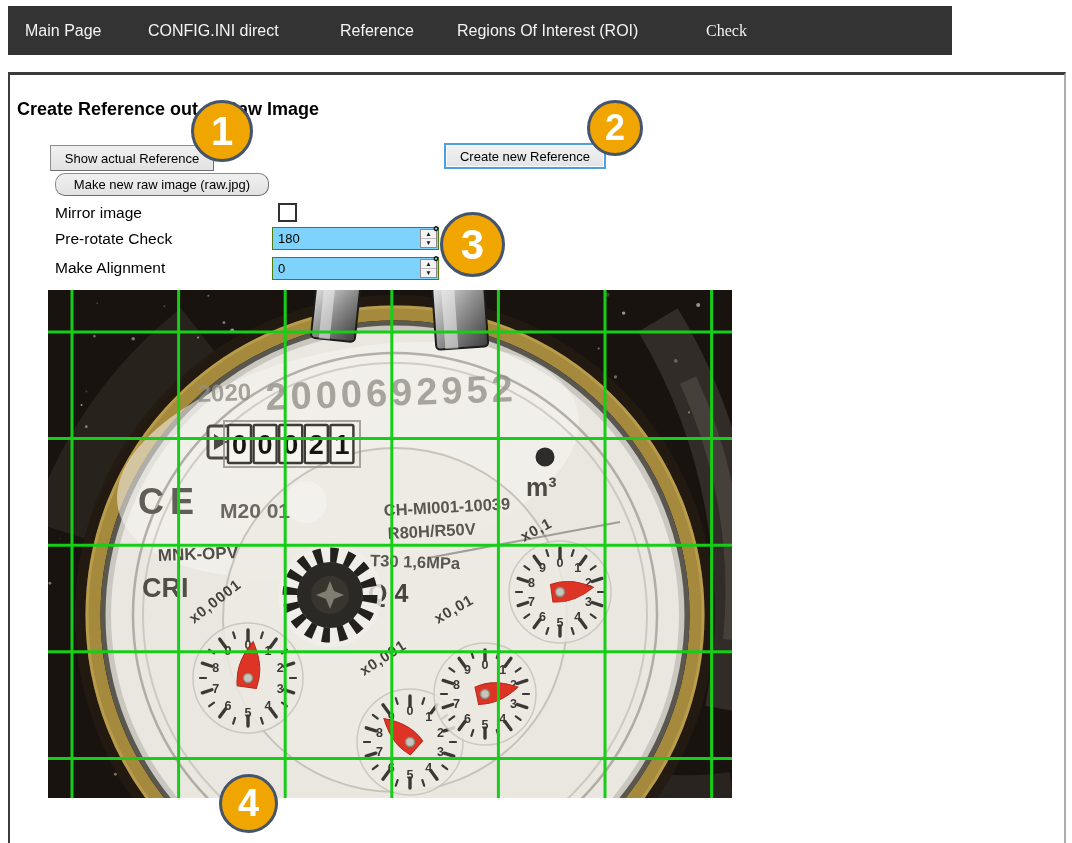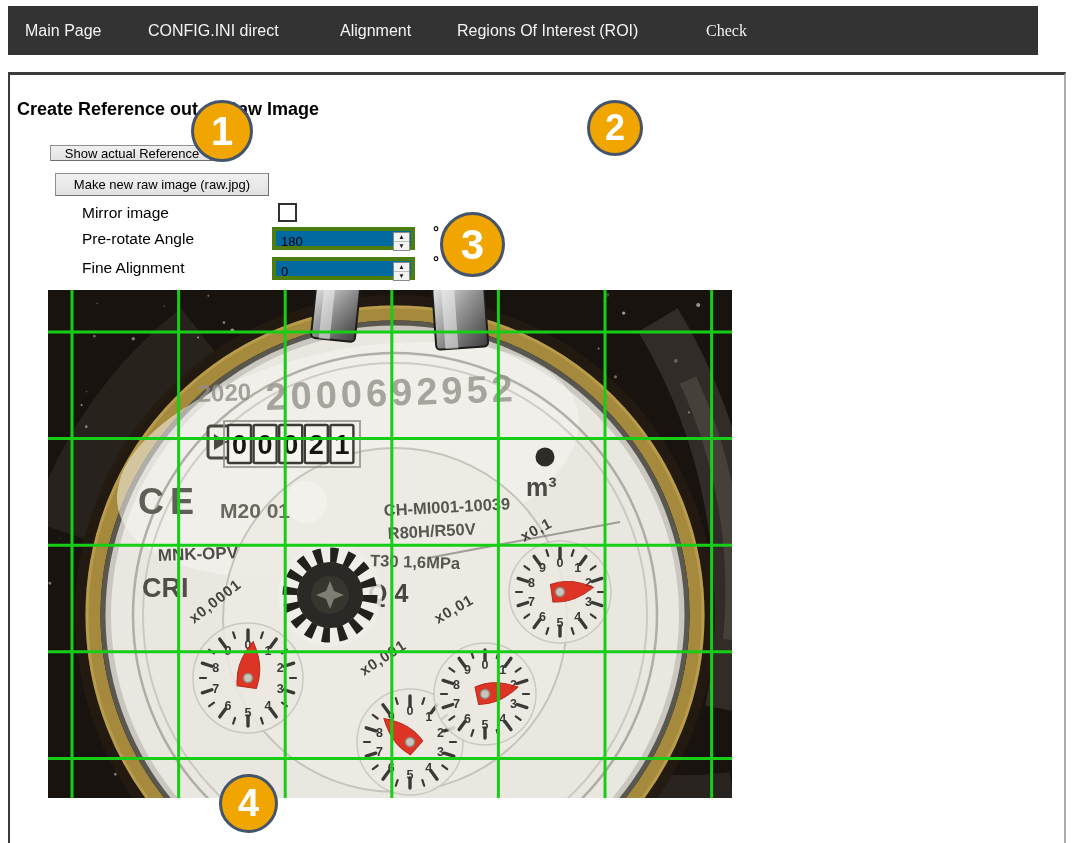--- a/index.html
+++ b/index.html
@@ -1,54 +1,54 @@
 <!DOCTYPE html>
 <html><head>
 <meta charset="utf-8">
 <style>
   html,body{margin:0;padding:0;background:#fff;}
   #app{position:relative;width:1072px;height:843px;background:#fff;overflow:hidden;
        font-family:"Liberation Sans",sans-serif;}
 
   
-  .nav{position:absolute;left:8px;top:6px;width:1030px;height:49px;background:#333333;}
+  .nav{position:absolute;left:8px;top:6px;width:944px;height:49px;background:#333333;}
   .nav span{position:absolute;top:0;height:49px;line-height:49px;color:#f4f4f4;
             font-size:16px;cursor:pointer;white-space:nowrap;}
   .nav span:nth-child(1){left:17px;}
   .nav span:nth-child(2){left:140px;}
   .nav span:nth-child(3){left:332px;}
   .nav span:nth-child(4){left:449px;}
   .nav span:nth-child(5){left:698px;font-family:Liberation Serif, serif;}
 
   
   .frame{position:absolute;left:8px;top:72px;width:1054px;height:771px;background:#fff;
          border-top:3px solid #3b3b3b;border-left:2px solid #3b3b3b;border-right:2px solid #adadad;}
 
   .page-title{position:absolute;left:17px;top:99px;font-size:18px;font-weight:bold;color:#000;}
 
   .btn{position:absolute;display:flex;align-items:center;justify-content:center;
        background:linear-gradient(#f0f0f0,#e2e2e2);border:1px solid #8e8e8e;
        border-bottom-color:#6f6f6f;border-right-color:#6f6f6f;
        font-size:13px;color:#000;cursor:pointer;box-sizing:border-box;white-space:nowrap;}
-  .btn-show{left:50px;top:145px;width:164px;height:16px;}
+  .btn-show{left:50px;top:145px;width:164px;height:26px;}
   .btn-create{left:444px;top:143px;width:162px;height:26px;border:2px solid #4f9ee0;
        box-shadow:inset 0 0 0 1px #ffffff;background:linear-gradient(#f2f2f2,#e4e4e4);}
-  .btn-raw{left:55px;top:173px;width:214px;height:23px;}
+  .btn-raw{left:55px;top:173px;width:214px;height:23px;border-radius:10px;}
   .btn-update{left:50px;top:806px;width:168px;height:22px;}
 
-  .form-label{position:absolute;left:55px;font-size:15.5px;color:#000;margin-left:27px;}
+  .form-label{position:absolute;left:55px;font-size:15.5px;color:#000;}
   .lbl-mirror{top:204px;}
   .lbl-prerotate{top:230px;}
   .lbl-fine{top:259px;}
 
   .checkbox{position:absolute;left:278px;top:203px;width:19px;height:19px;
             background:#fff;border:2px solid #313131;box-sizing:border-box;cursor:pointer;}
 
-  .input-wrap{position:absolute;width:143px;height:23px;border:4px solid #4d7c0f;
-              background:#0369a1;box-sizing:border-box;}
+  .input-wrap{position:absolute;width:167px;height:23px;border:1px solid #4d7c0f;
+              background:#7dd3fc;box-sizing:border-box;}
   .iw-1{left:272px;top:227px;}
   .iw-2{left:272px;top:257px;}
   .num-input{position:absolute;left:0;top:0;width:132px;height:21px;border:none;outline:none;
              padding:0 0 0 5px;font-size:13px;font-family:"Liberation Sans",sans-serif;background:transparent;}
   .spinner{position:absolute;right:1px;top:1px;width:17px;height:19px;border:1px solid #8a8a8a;
            background:#f3f3f3;display:flex;flex-direction:column;box-sizing:border-box;}
   .spin-btn{flex:1;display:flex;align-items:center;justify-content:center;font-size:6.5px;
             color:#1c1c1c;cursor:pointer;line-height:1;}
   .spin-btn:first-child{border-bottom:1px solid #bdbdbd;}
 
@@ -67,46 +67,47 @@
   .sc-4{left:219px;top:774px;width:59px;height:59px;font-size:38px;}
 </style>
 </head>
 <body>
 
 <div id="app">
 
   <div class="nav">
     <span>Main Page</span>
     <span>CONFIG.INI direct</span>
-    <span>Alignment</span>
+    <span>Reference</span>
     <span>Regions Of Interest (ROI)</span>
     <span>Check</span>
   </div>
 
   <div class="frame"></div>
 
   <div class="page-title">Create Reference out of Raw Image</div>
 
   <button class="btn btn-show">Show actual Reference</button>
+  <button class="btn btn-create">Create new Reference</button>
   <button class="btn btn-raw">Make new raw image (raw.jpg)</button>
 
   <div class="form-label lbl-mirror">Mirror image</div>
   <div class="checkbox"></div>
 
-  <div class="form-label lbl-prerotate">Pre-rotate Angle</div>
+  <div class="form-label lbl-prerotate">Pre-rotate Check</div>
   <div class="input-wrap iw-1">
     <input class="num-input" type="text" value="180" style="">
     <div class="spinner">
       <div class="spin-btn">▲</div>
       <div class="spin-btn">▼</div>
     </div>
   </div>
   <div class="degree deg-1">°</div>
 
-  <div class="form-label lbl-fine">Fine Alignment</div>
+  <div class="form-label lbl-fine">Make Alignment</div>
   <div class="input-wrap iw-2">
     <input class="num-input" type="text" value="0" style="">
     <div class="spinner">
       <div class="spin-btn">▲</div>
       <div class="spin-btn">▼</div>
     </div>
   </div>
   <div class="degree deg-2">°</div>
 
   <svg class="meter" id="meter-svg" viewBox="0 0 684 508">

